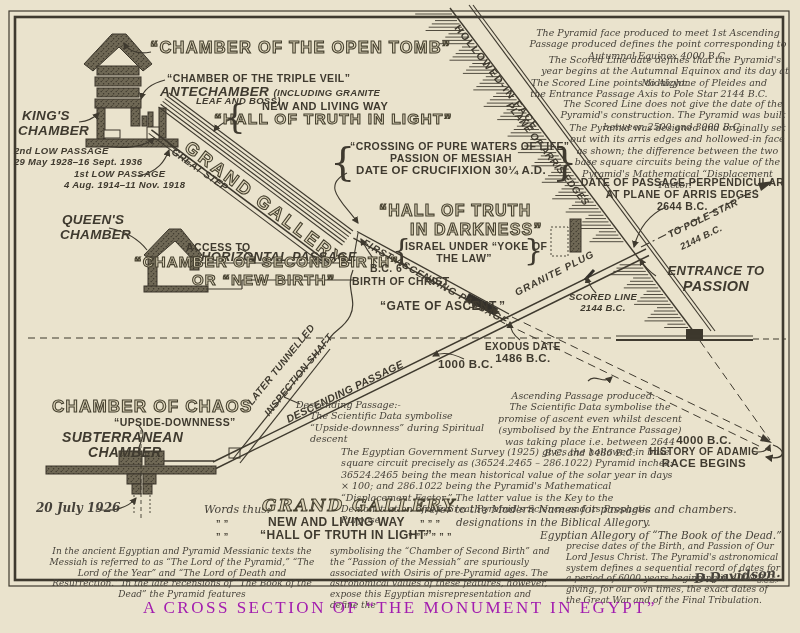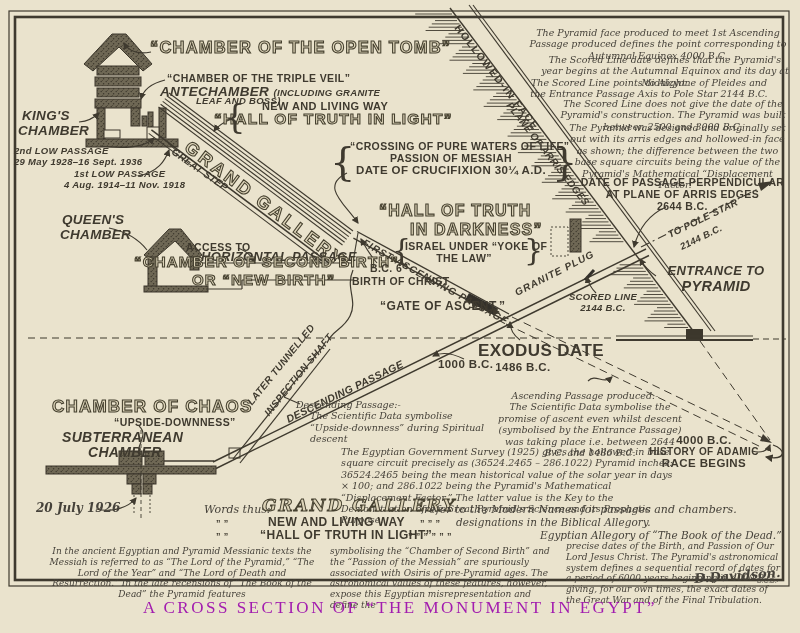--- a/index.html
+++ b/index.html
@@ -324,28 +324,28 @@
 <div class="lb caps" style="left:370px;top:262px;font-size:10.5px;">B.C. 6</div>
 <div class="lb caps" style="left:352px;top:275px;font-size:10.5px;">BIRTH OF CHRIST</div>
 <div class="lb caps" style="left:380px;top:299px;font-size:12px;">“GATE OF ASCENT.”</div>
 <div class="lb hc" style="left:513px;top:288px;font-size:10px;letter-spacing:1px;transform:rotate(-27deg);transform-origin:0 0;">GRANITE PLUG</div>
 
 <div class="lb blk ctr" style="left:562px;top:291px;width:82px;">
   <span class="hc" style="font-size:9.5px;">SCORED LINE</span>
   <span class="hc" style="font-size:9.5px;">2144 B.C.</span>
 </div>
 <div class="lb blk ctr" style="left:478px;top:341px;width:90px;">
-  <span class="caps" style="font-size:17px;">EXODUS DATE</span>
+  <span class="caps" style="font-size:10px;">EXODUS DATE</span>
   <span class="caps" style="font-size:11.5px;">1486 B.C.</span>
 </div>
 <div class="lb caps" style="left:438px;top:358px;font-size:11.5px;">1000 B.C.</div>
 
 <div class="lb blk ctr" style="left:652px;top:263px;width:128px;">
   <span class="hc" style="font-size:13px;">ENTRANCE TO</span>
-  <span class="hc" style="font-size:14.5px;">PYRAMID</span>
+  <span class="hc" style="font-size:14.5px;">PASSION</span>
 </div>
 <div class="lb hc" style="left:666px;top:230px;font-size:10px;transform:rotate(-26deg);transform-origin:0 0;">TO POLE STAR</div>
 <div class="lb hc" style="left:678px;top:242px;font-size:9.5px;transform:rotate(-26deg);transform-origin:0 0;">2144 B.C.</div>
 <div class="lb blk ctr" style="left:575px;top:176px;width:215px;">
   <span class="caps" style="font-size:10.5px;">DATE OF PASSAGE PERPENDICULAR</span>
   <span class="caps" style="font-size:10.5px;">AT PLANE OF ARRIS EDGES</span>
   <span class="caps" style="font-size:10.5px;">2644 B.C.</span>
 </div>
 
 <div class="lb caps" style="left:462px;top:22px;font-size:10.5px;letter-spacing:1.5px;transform:rotate(52deg);transform-origin:0 0;">HOLLOWED-IN FACE</div>

